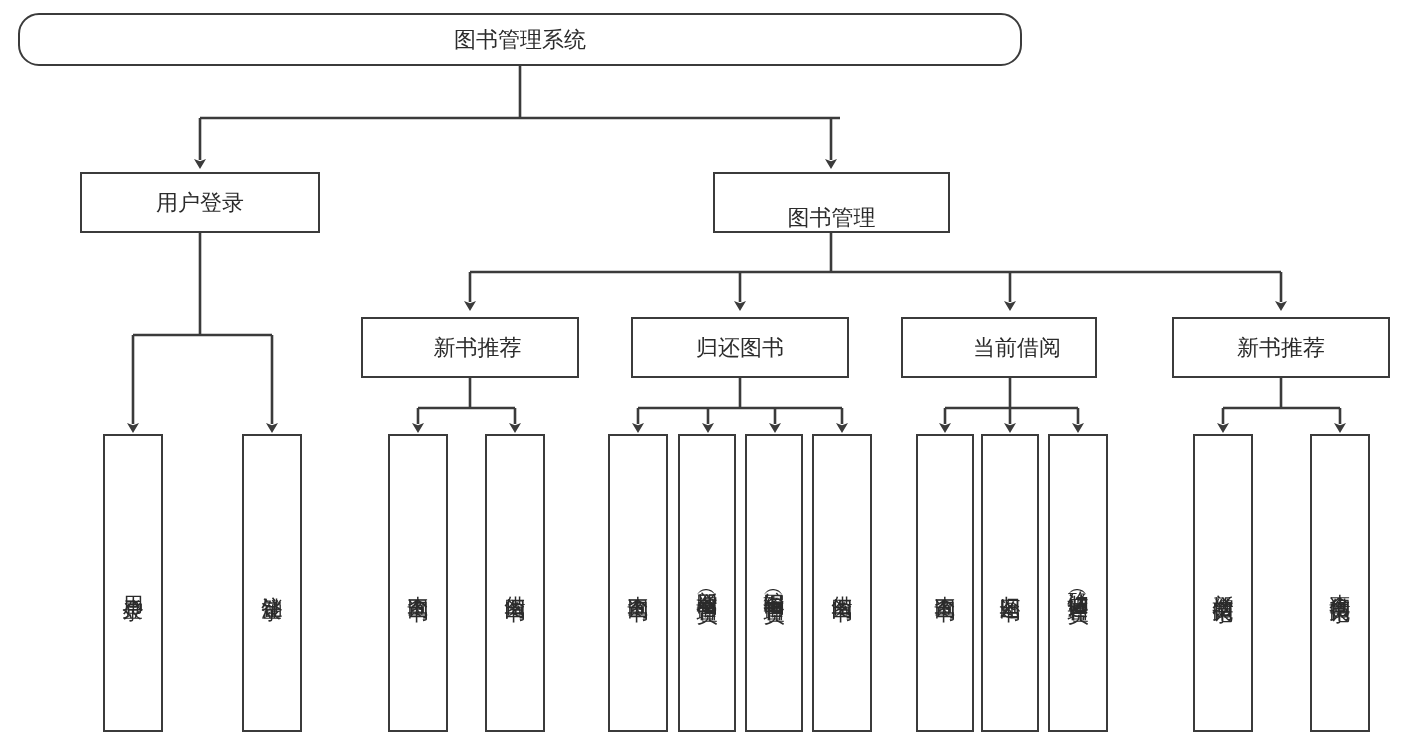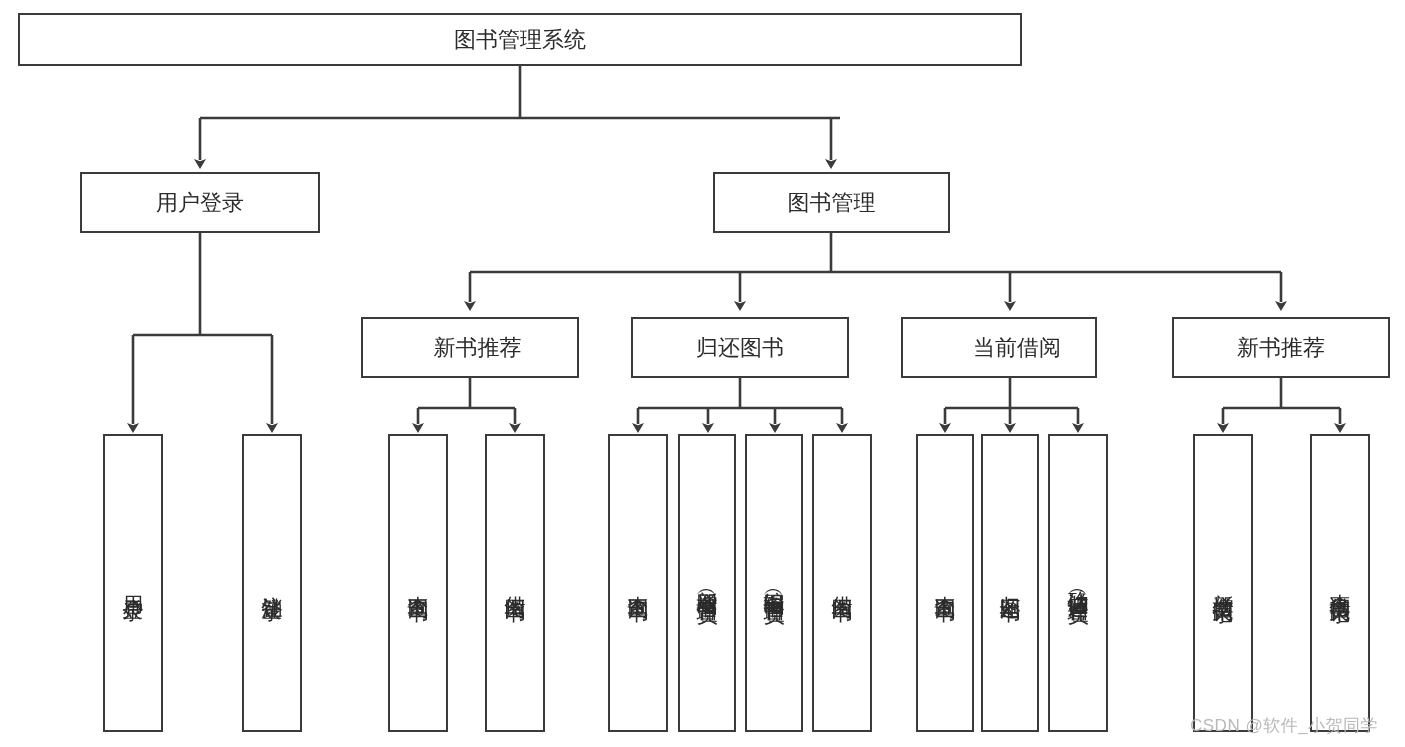--- a/index.html
+++ b/index.html
@@ -67,28 +67,28 @@
       <path d="M1010,408 L1010,424" marker-end="url(#arw)"></path>
       <path d="M1078,408 L1078,424" marker-end="url(#arw)"></path>
 
       <path d="M1281,378 L1281,408"></path>
       <path d="M1223,408 L1340,408"></path>
       <path d="M1223,408 L1223,424" marker-end="url(#arw)"></path>
       <path d="M1340,408 L1340,424" marker-end="url(#arw)"></path>
     </g>
   </svg>
 
-  <div class="node h" style="left:18px;top:13px;width:1004px;height:53px;">
+  <div class="node h" style="left:18px;top:13px;width:1004px;height:53px;border-radius:21px;">
     <span class="label">图书管理系统</span>
   </div>
 
   <div class="node h" style="left:80px;top:172px;width:240px;height:61px;">
     <span class="label">用户登录</span>
   </div>
-  <div class="node h" style="left:713px;top:172px;width:237px;height:61px;">
+  <div class="node h" style="left:713px;top:172px;width:237px;height:61px;align-items:flex-end;">
     <span class="label">图书管理</span>
   </div>
 
   <div class="node h" style="left:361px;top:317px;width:218px;height:61px;padding-left:15px;">
     <span class="label">新书推荐</span>
   </div>
   <div class="node h" style="left:631px;top:317px;width:218px;height:61px;">
     <span class="label">归还图书</span>
   </div>
   <div class="node h" style="left:901px;top:317px;width:196px;height:61px;padding-left:36px;">
@@ -135,14 +135,13 @@
     <span class="label">确认归还（管理员）</span>
   </div>
 
   <div class="node v" style="left:1193px;top:434px;width:60px;height:298px;">
     <span class="label">新增借阅记录</span>
   </div>
   <div class="node v" style="left:1310px;top:434px;width:60px;height:298px;">
     <span class="label">查询借阅记录</span>
   </div>
 
-  <div id="watermark">CSDN @软件_小贺同学</div>
 </div>
 
 </body></html>

